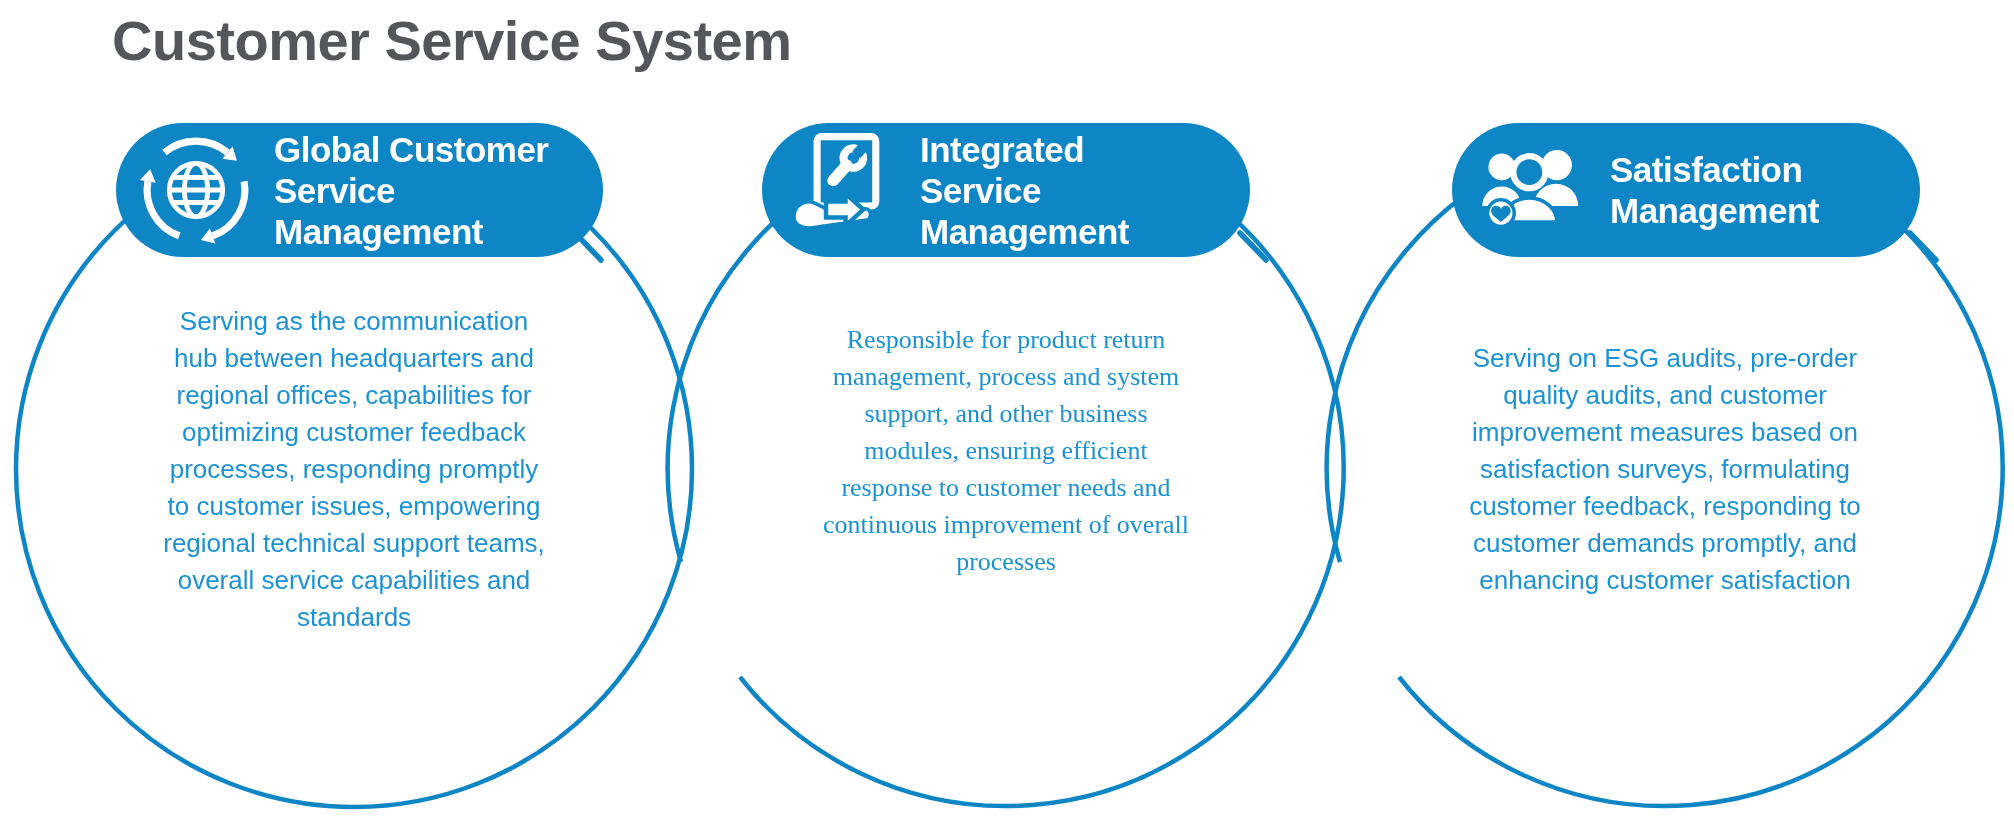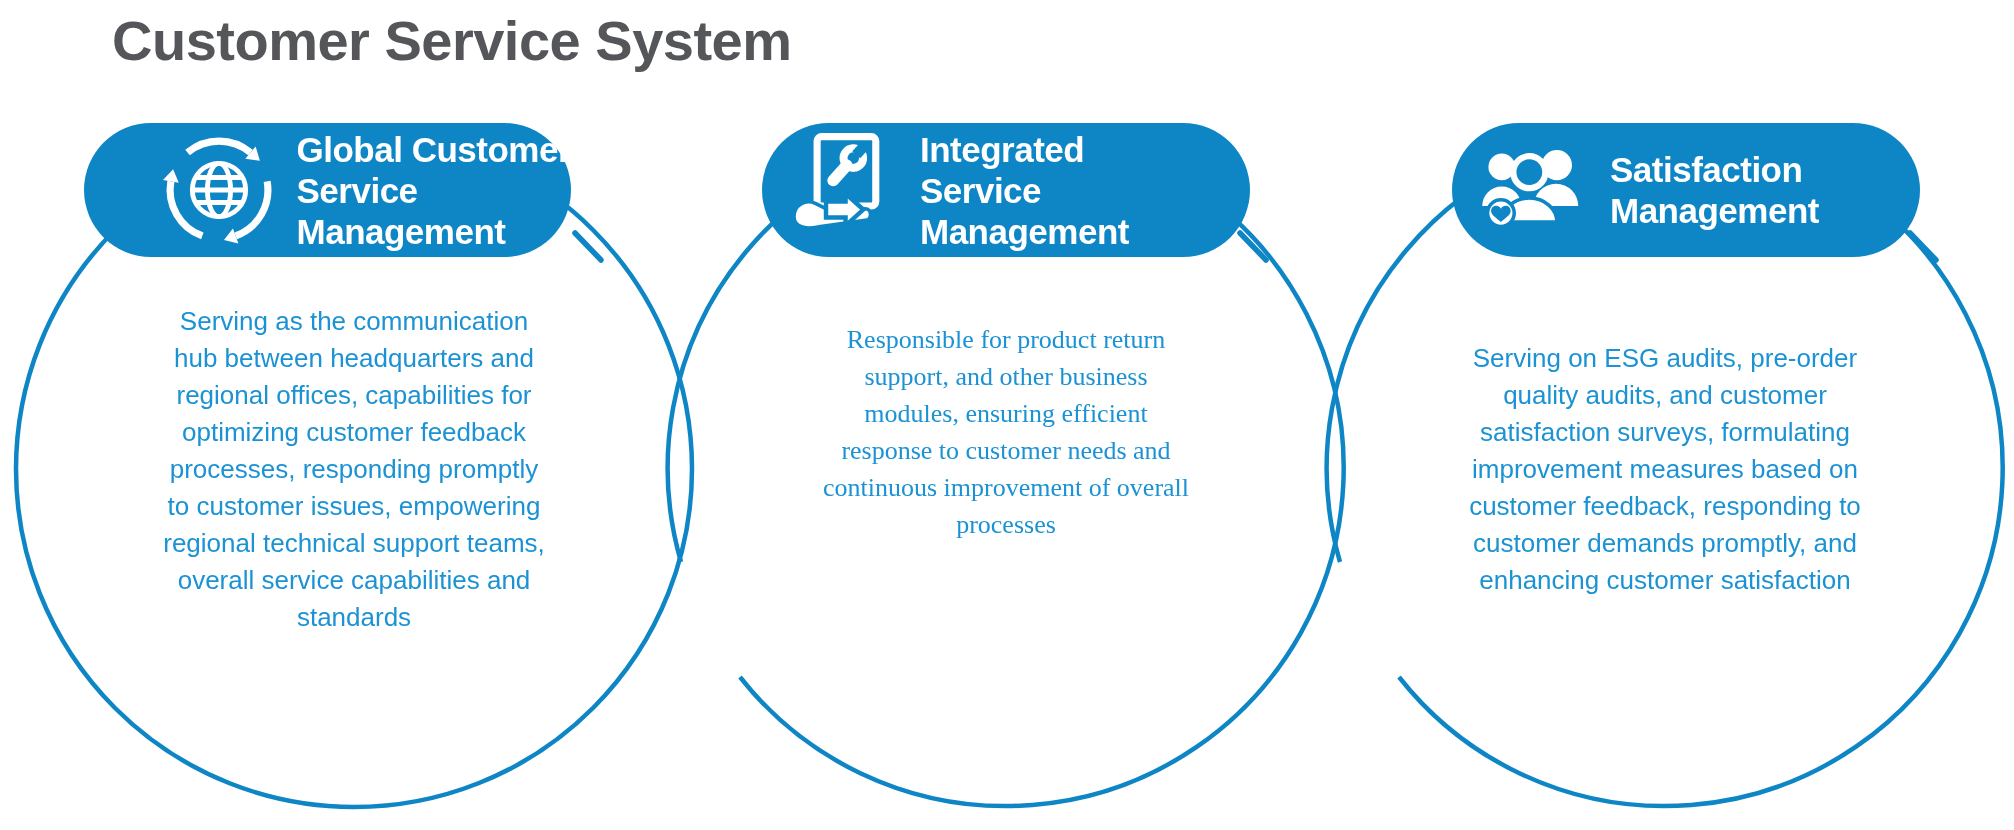--- a/index.html
+++ b/index.html
@@ -18,21 +18,21 @@
     font-size:56px;font-weight:bold;color:var(--title-gray);
     letter-spacing:-0.5px;
   }
   #circle-layer{position:absolute;left:0;top:0;z-index:0;}
   #circle-layer path,#circle-layer circle{fill:none;stroke:var(--pill-blue);stroke-width:4.5;}
   #circle-layer line{stroke:var(--pill-blue);stroke-width:5.5;stroke-linecap:round;}
   .pill{
     position:absolute;top:123px;height:134px;border-radius:67px;
     background:var(--pill-blue);display:flex;align-items:center;z-index:2;
   }
-  .pill-1{left:84px;width:487px;justify-content:flex-end;}
+  .pill-1{left:116px;width:487px;}
   .pill-2{left:762px;width:488px;}
   .pill-3{left:1452px;width:468px;}
   .pill .icon{flex:0 0 auto;width:128px;height:128px;margin-left:16px;}
   .pill .icon svg{width:128px;height:128px;display:block;}
   .pill-title{
     margin-left:14px;color:#ffffff;font-weight:bold;
     font-size:35px;line-height:41px;letter-spacing:-0.5px;
   }
   .module-description{
     position:absolute;z-index:1;text-align:center;
@@ -114,20 +114,21 @@
     </svg>
   </div>
   <div class="pill-title">
       <div>Integrated</div>
       <div>Service</div>
       <div>Management</div>
     </div>
 </div>
 <div class="module-description desc-2">
     <div>Responsible for product return</div>
+    <div>management, process and system</div>
     <div>support, and other business</div>
     <div>modules, ensuring efficient</div>
     <div>response to customer needs and</div>
     <div>continuous improvement of overall</div>
     <div>processes</div>
   </div>
 
 <div class="pill pill-3">
   <div class="icon">
     <svg viewBox="0 0 144 144">
@@ -142,18 +143,18 @@
     </svg>
   </div>
   <div class="pill-title">
       <div>Satisfaction</div>
       <div>Management</div>
     </div>
 </div>
 <div class="module-description desc-3">
     <div>Serving on ESG audits, pre-order</div>
     <div>quality audits, and customer</div>
+    <div>improvement measures based on</div>
     <div>satisfaction surveys, formulating</div>
-    <div>improvement measures based on</div>
     <div>customer feedback, responding to</div>
     <div>customer demands promptly, and</div>
     <div>enhancing customer satisfaction</div>
   </div>
 
 </body></html>

